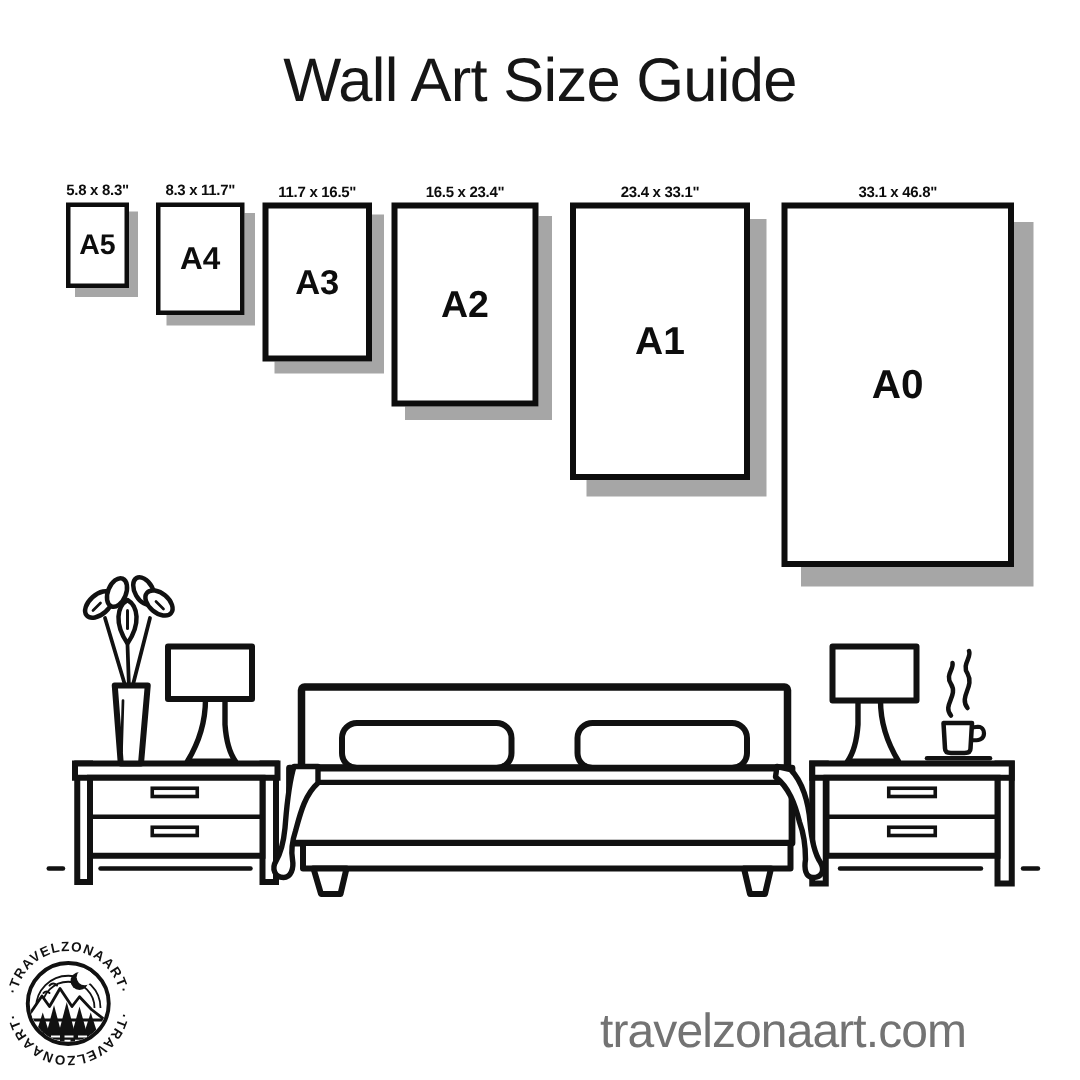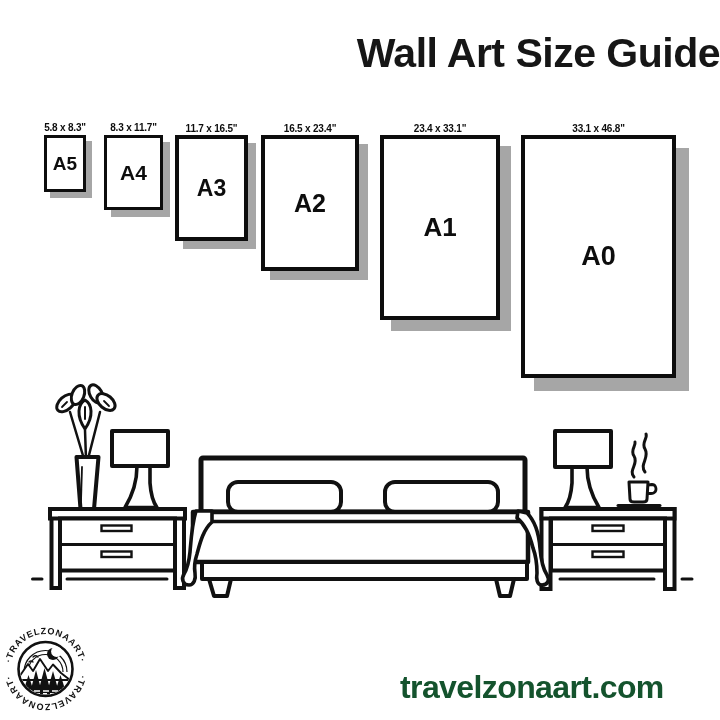--- a/index.html
+++ b/index.html
@@ -3,21 +3,21 @@
 <meta charset="utf-8">
 <style>
   html,body{margin:0;padding:0;}
   body{
     width:720px;height:720px;position:relative;overflow:hidden;
     background:#ffffff;color:#111;
     font-family:"Liberation Sans","DejaVu Sans",sans-serif;
   }
   .title{
     position:absolute;top:30px;left:0;width:720px;margin:0;
-    text-align:right;font-size:41px;font-weight:700;letter-spacing:-0.5px;color:#161616;
+    text-align:center;font-size:41px;font-weight:400;letter-spacing:-0.5px;color:#161616;
   }
   
   .paper{
     position:absolute;top:135px;box-sizing:border-box;background:#fff;
     border:3px solid #0d0d0d;display:flex;align-items:center;justify-content:center;
     font-weight:bold;color:#0d0d0d;
   }
   .paper .dims{
     position:absolute;bottom:calc(100% + 5px);left:50%;transform:translateX(-50%);
     white-space:nowrap;font-size:10px;font-weight:bold;letter-spacing:-0.2px;color:#0d0d0d;
@@ -26,21 +26,21 @@
   .p-a4{left:104px;width:59px;height:75px;font-size:21px;box-shadow:7px 7px 0 #a6a6a6;}
   .p-a3{left:175px;width:73px;height:106px;font-size:23px;border-width:4px;box-shadow:8px 8px 0 #a6a6a6;}
   .p-a2{left:261px;width:98px;height:136px;font-size:25px;border-width:4px;box-shadow:9px 9px 0 #a6a6a6;}
   .p-a1{left:380px;width:120px;height:185px;font-size:26px;border-width:4px;box-shadow:11px 11px 0 #a6a6a6;}
   .p-a0{left:521px;width:155px;height:243px;font-size:27px;border-width:4px;box-shadow:13px 13px 0 #a6a6a6;}
   
   .scene{position:absolute;left:0;top:380px;width:720px;height:230px;}
   .logo{position:absolute;left:0;top:615px;width:100px;height:105px;}
   .site{
     position:absolute;left:400px;top:671px;width:310px;
-    font-size:32px;font-weight:700;letter-spacing:-0.6px;color:#14532d;line-height:1;
+    font-size:32px;font-weight:400;letter-spacing:-0.6px;color:#737373;line-height:1;
   }
   svg .ink{stroke:#111;fill:none;}
 </style>
 </head>
 <body>
 
 <h1 class="title">Wall Art Size Guide</h1>
 
 <div class="paper p-a5">
   <span class="dims">5.8 x 8.3"</span>

